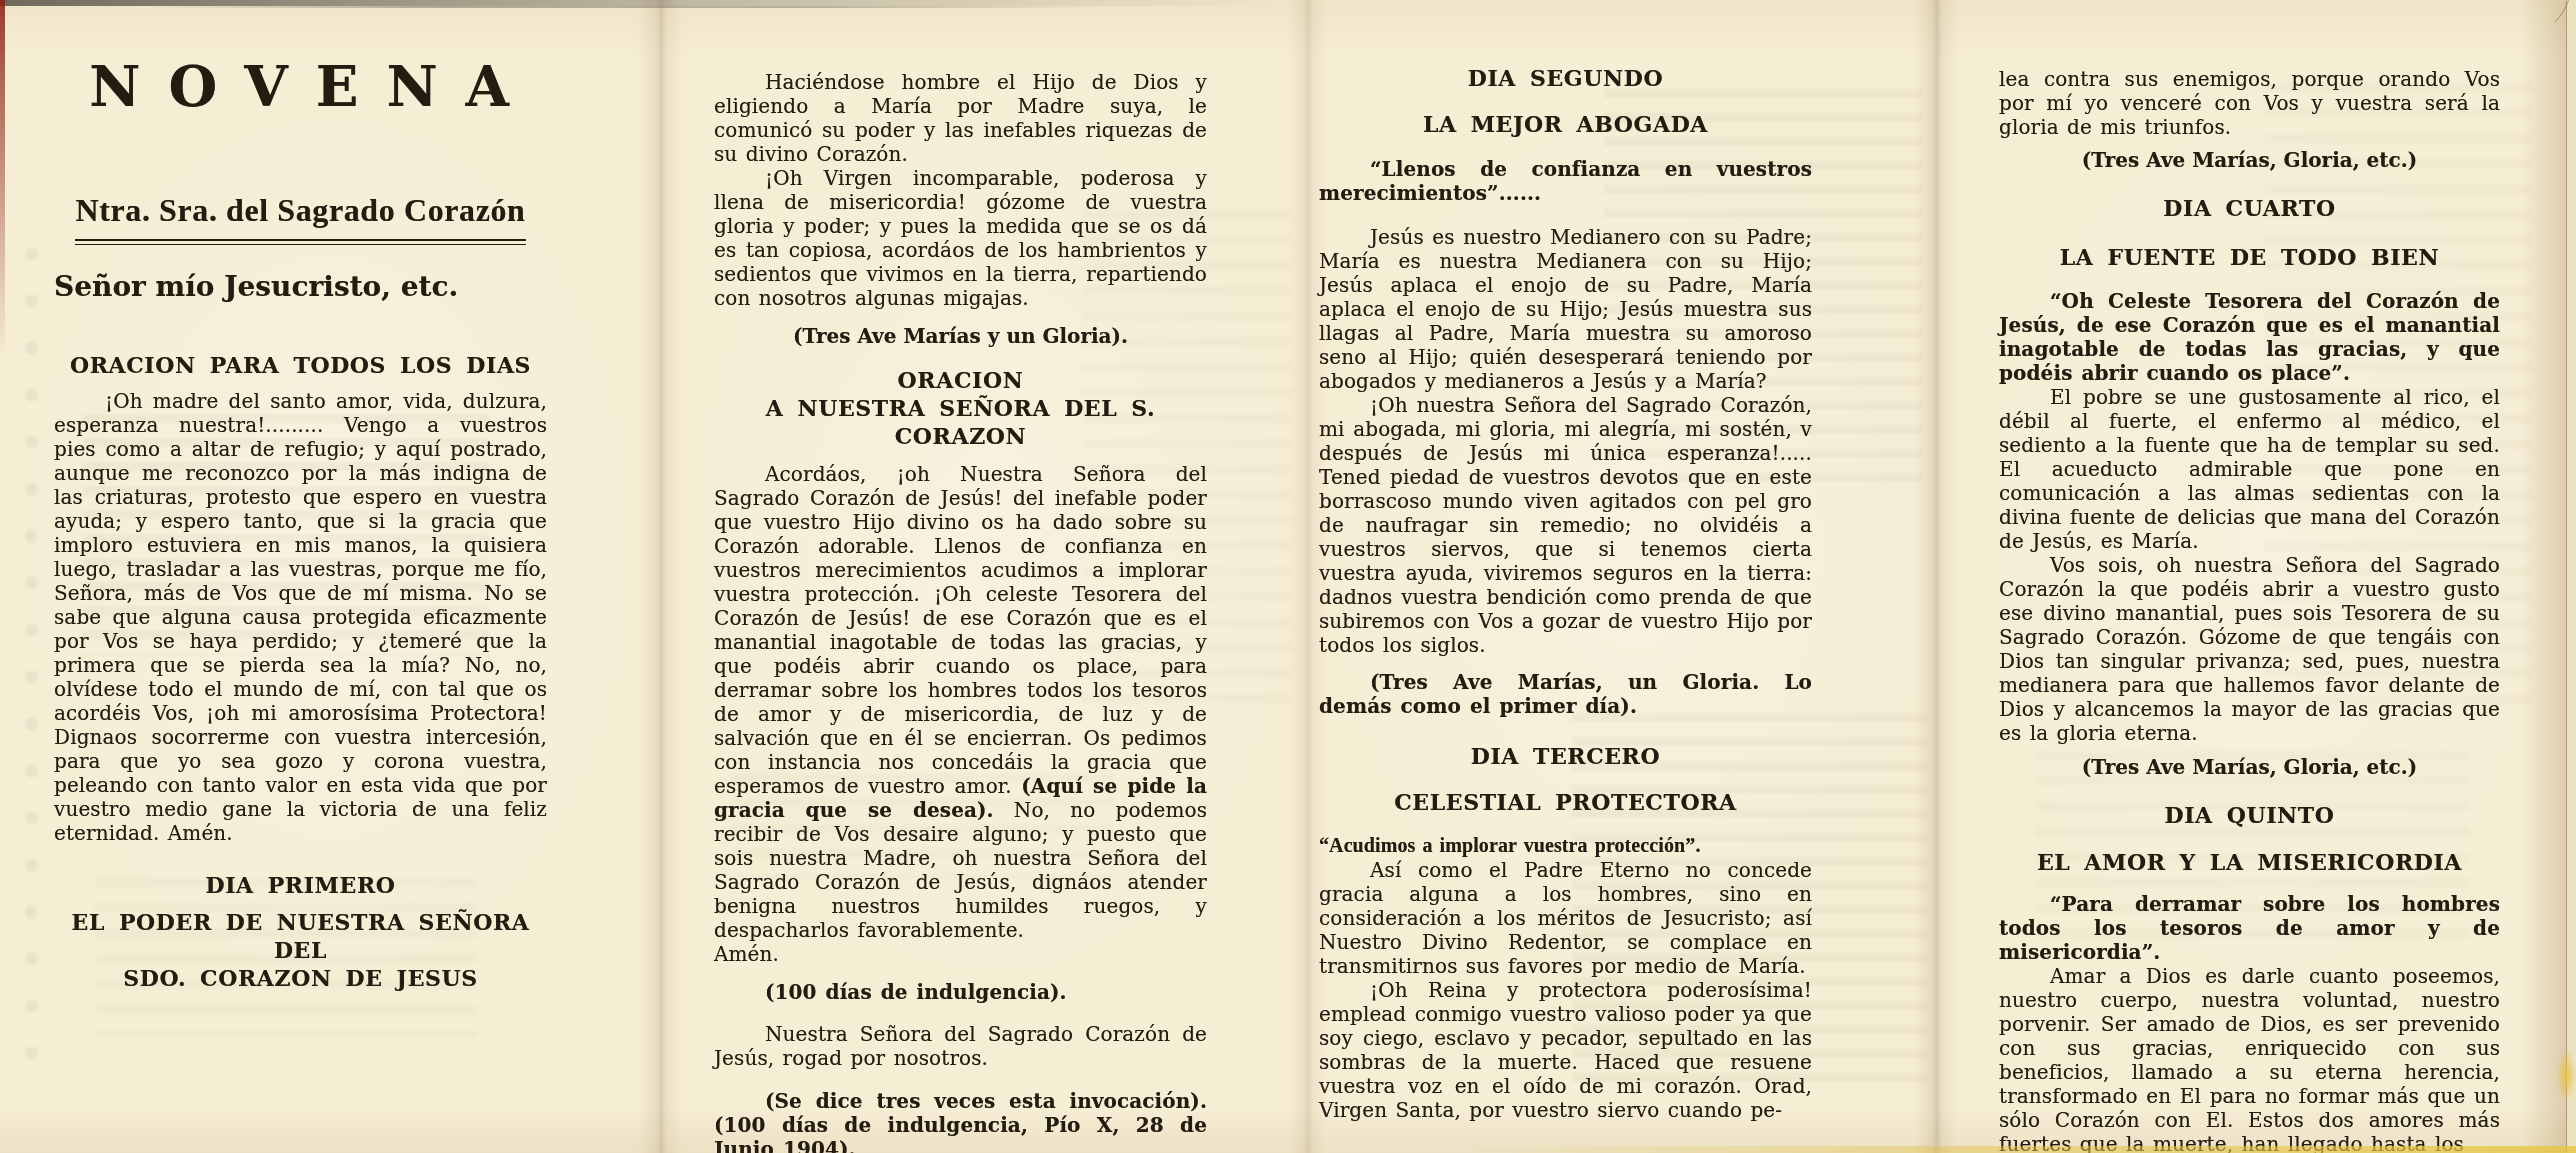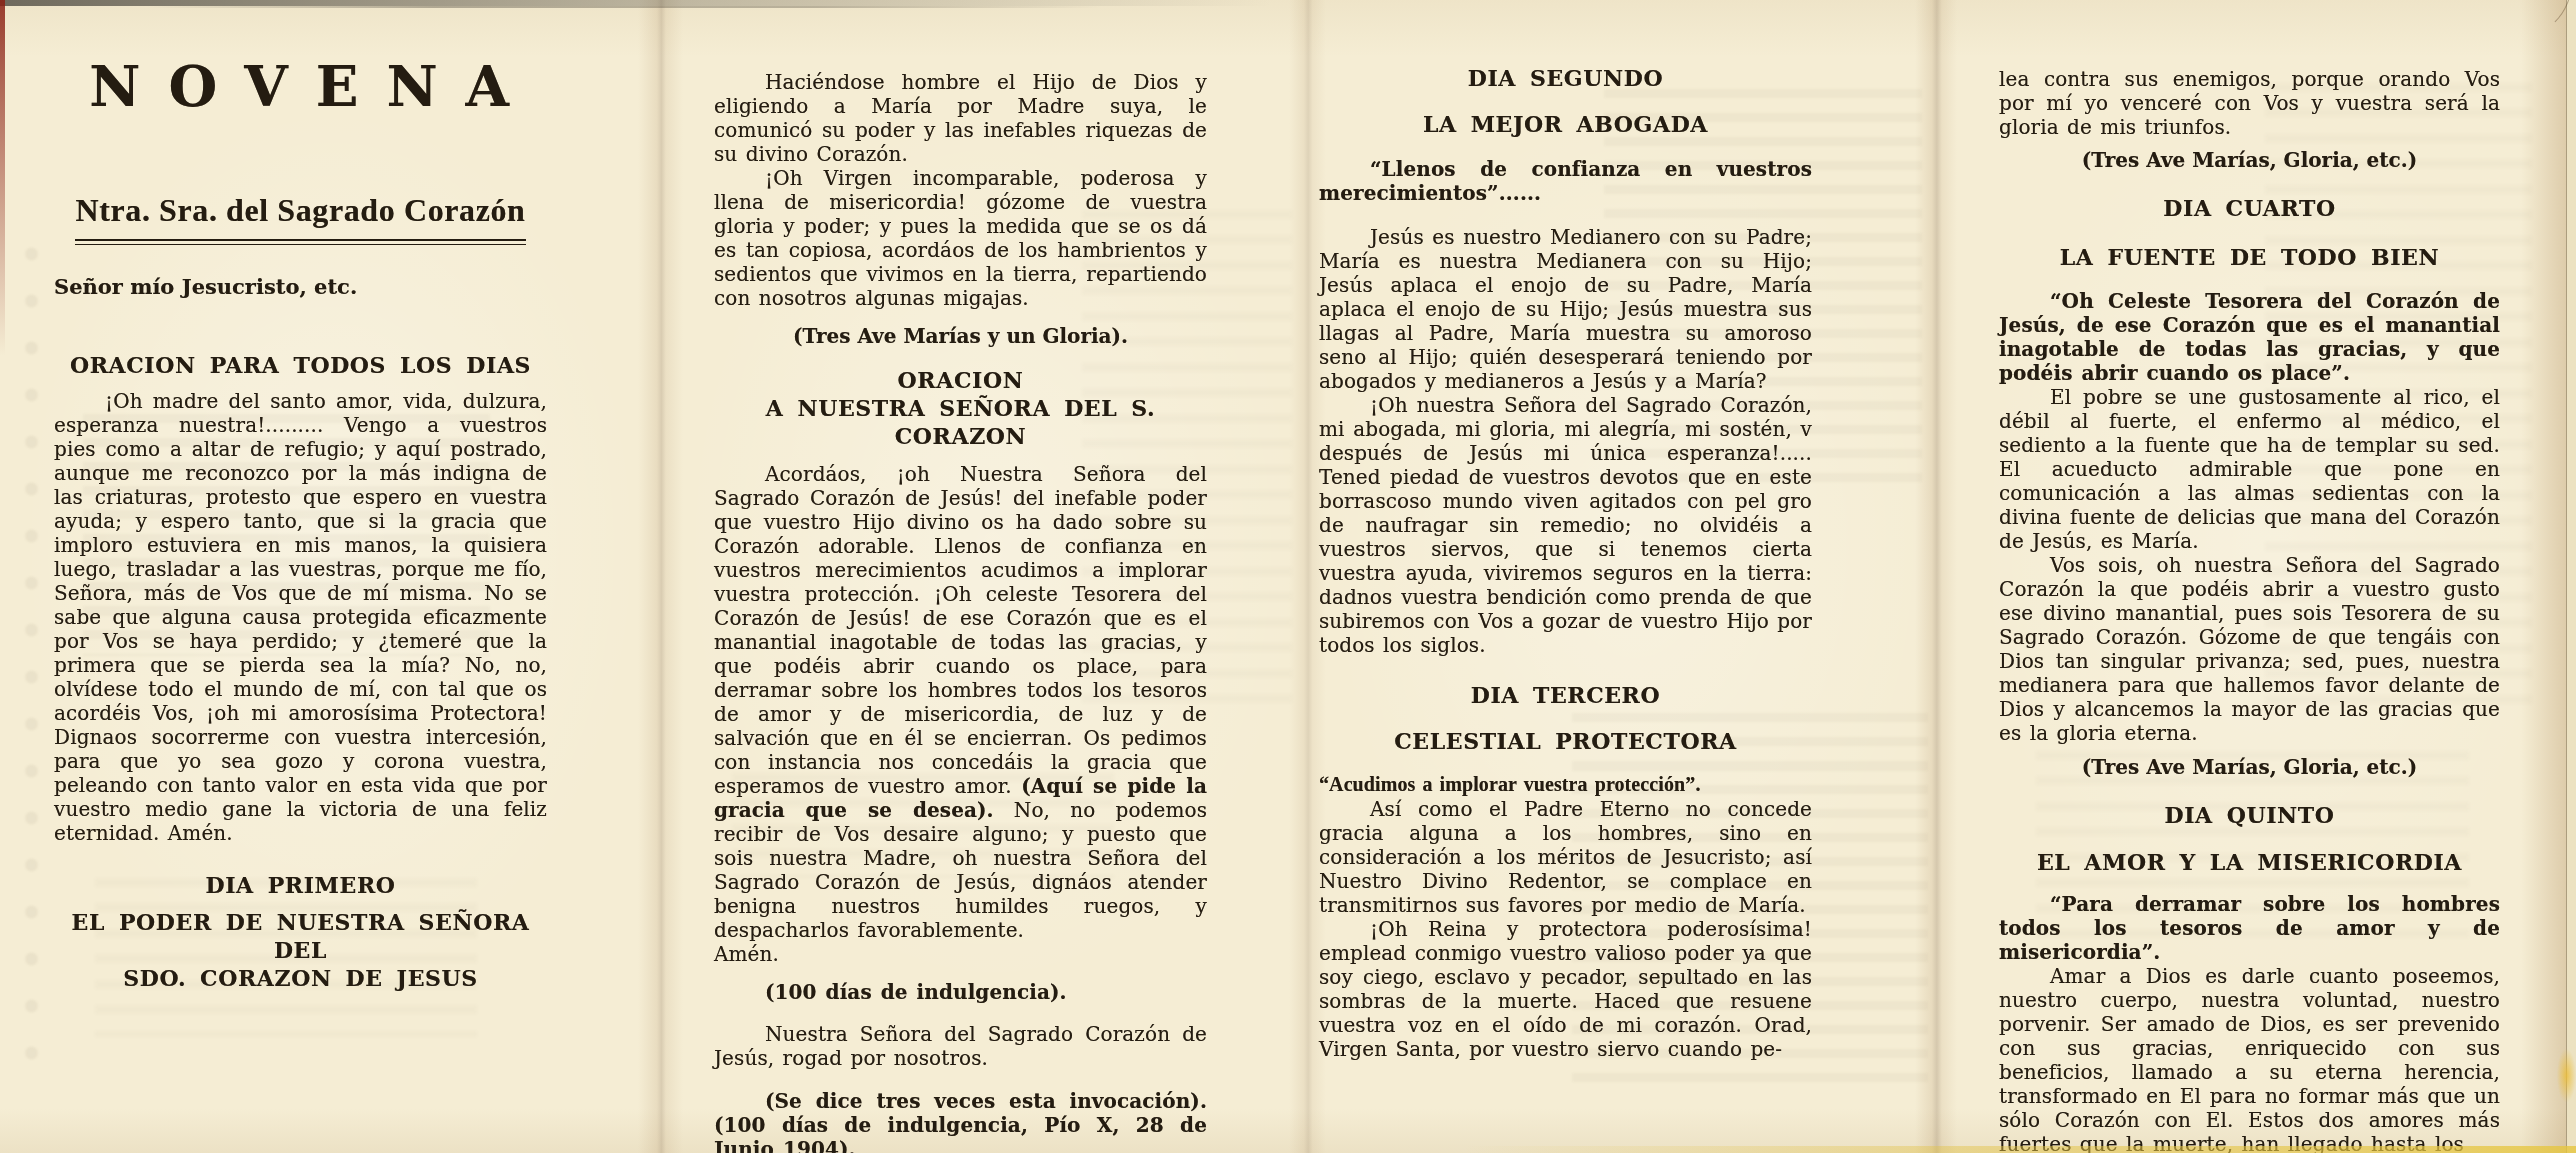--- a/index.html
+++ b/index.html
@@ -36,21 +36,21 @@
   .subtitle{
     font-family:"Liberation Serif","DejaVu Serif",serif;
     font-weight:bold;font-size:32px;line-height:37px;
     text-align:center;letter-spacing:0.6px;margin-top:75px;
     text-shadow:0 0 0.6px rgba(36,28,17,.55);
   }
   .double-rule{
     width:451px;height:3.2px;margin:10.2px auto 0;
     border-top:2.5px solid #241c11;border-bottom:1.9px solid #241c11;
   }
-  .salutation{font-weight:bold;font-size:21px;line-height:25.5px;margin-top:29px;
+  .salutation{font-weight:bold;font-size:28px;line-height:25.5px;margin-top:29px;
     text-shadow:0 0 0.4px rgba(36,28,17,.5);}
   .h-center{
     font-weight:bold;font-size:22px;line-height:28px;text-align:center;
     letter-spacing:0.6px;word-spacing:5.7px;text-shadow:0 0 0.5px rgba(36,28,17,.55);
   }
   .day-h{margin-top:25.5px;}
   .day-sub{margin-top:9px;}
   .quote-p{font-weight:bold;}
   .rubric-center{font-weight:bold;font-size:20px;line-height:24px;text-align:center;
     text-shadow:0 0 0.4px rgba(36,28,17,.5);}
@@ -123,20 +123,21 @@
     </div>
   </div>
 
   <div class="panel">
     <div class="col" style="left:1319px;width:493px;">
       <h3 class="h-center" style="margin-top:64px;">DIA SEGUNDO</h3>
       <h3 class="h-center" style="margin-top:18px;">LA MEJOR ABOGADA</h3>
       <p class="body-p indent quote-p" style="margin-top:19px;">“Llenos de confianza en vuestros merecimientos”......</p>
       <p class="body-p indent" style="margin-top:20.4px;">Jesús es nuestro Medianero con su Padre; María es nuestra Medianera con su Hijo; Jesús aplaca el enojo de su Padre, María aplaca el enojo de su Hijo; Jesús muestra sus llagas al Padre, María muestra su amoroso seno al Hijo; quién desesperará teniendo por abogados y medianeros a Jesús y a María?</p>
       <p class="body-p indent">¡Oh nuestra Señora del Sagrado Corazón, mi abogada, mi gloria, mi alegría, mi sostén, v después de Jesús mi única esperanza!..... Tened piedad de vuestros devotos que en este borrascoso mundo viven agitados con pel gro de naufragar sin remedio; no olvidéis a vuestros siervos, que si tenemos cierta vuestra ayuda, viviremos seguros en la tierra: dadnos vuestra bendición como prenda de que subiremos con Vos a gozar de vuestro Hijo por todos los siglos.</p>
+      <p class="body-p indent rubric-block" style="margin-top:12.7px;">(Tres Ave Marías, un Gloria.  Lo demás como el primer día).</p>
       <h3 class="h-center" style="margin-top:24px;">DIA TERCERO</h3>
       <h3 class="h-center" style="margin-top:18px;">CELESTIAL PROTECTORA</h3>
       <p class="body-p quote-p" style="margin-top:16.5px;font-family:Liberation Serif, serif;">“Acudimos a implorar vuestra protección”.</p>
       <p class="body-p indent" style="margin-top:1.3px;">Así como el Padre Eterno no concede gracia alguna a los hombres, sino en consideración a los méritos de Jesucristo; así Nuestro Divino Redentor, se complace en transmitirnos sus favores por medio de María.</p>
       <p class="body-p indent">¡Oh Reina y protectora poderosísima! emplead conmigo vuestro valioso poder ya que soy ciego, esclavo y pecador, sepultado en las sombras de la muerte.  Haced que resuene vuestra voz en el oído de mi corazón.  Orad, Virgen Santa, por vuestro siervo cuando pe-</p>
     </div>
   </div>
 
   <div class="panel">
     <div class="col" style="left:1999px;width:501px;">

